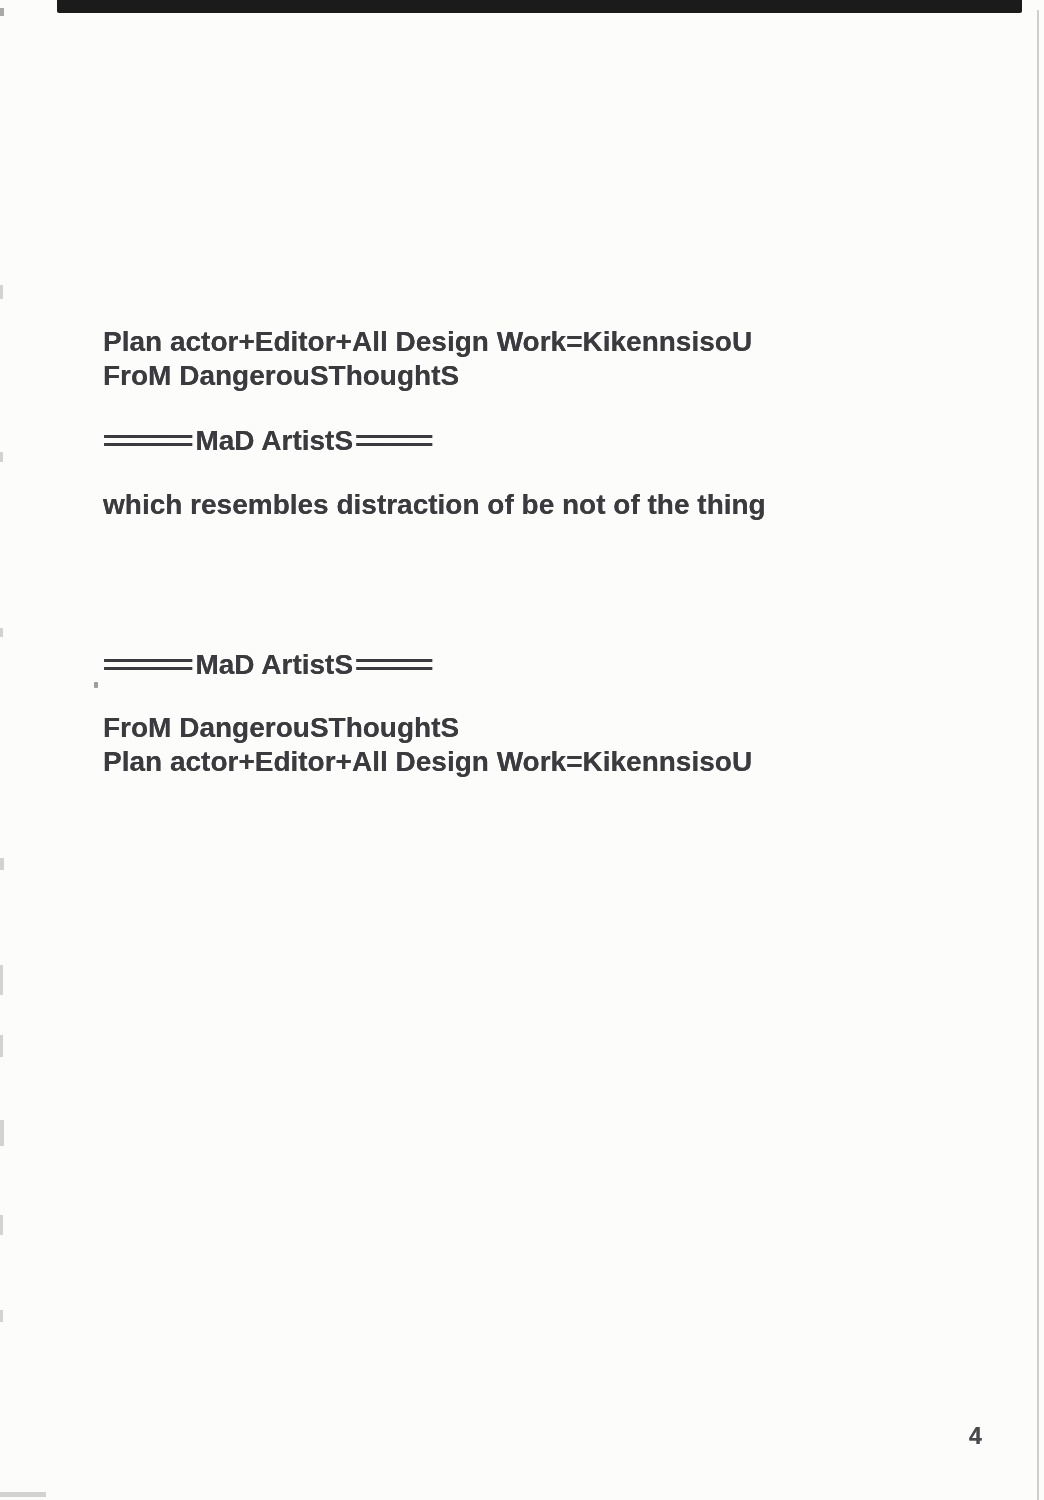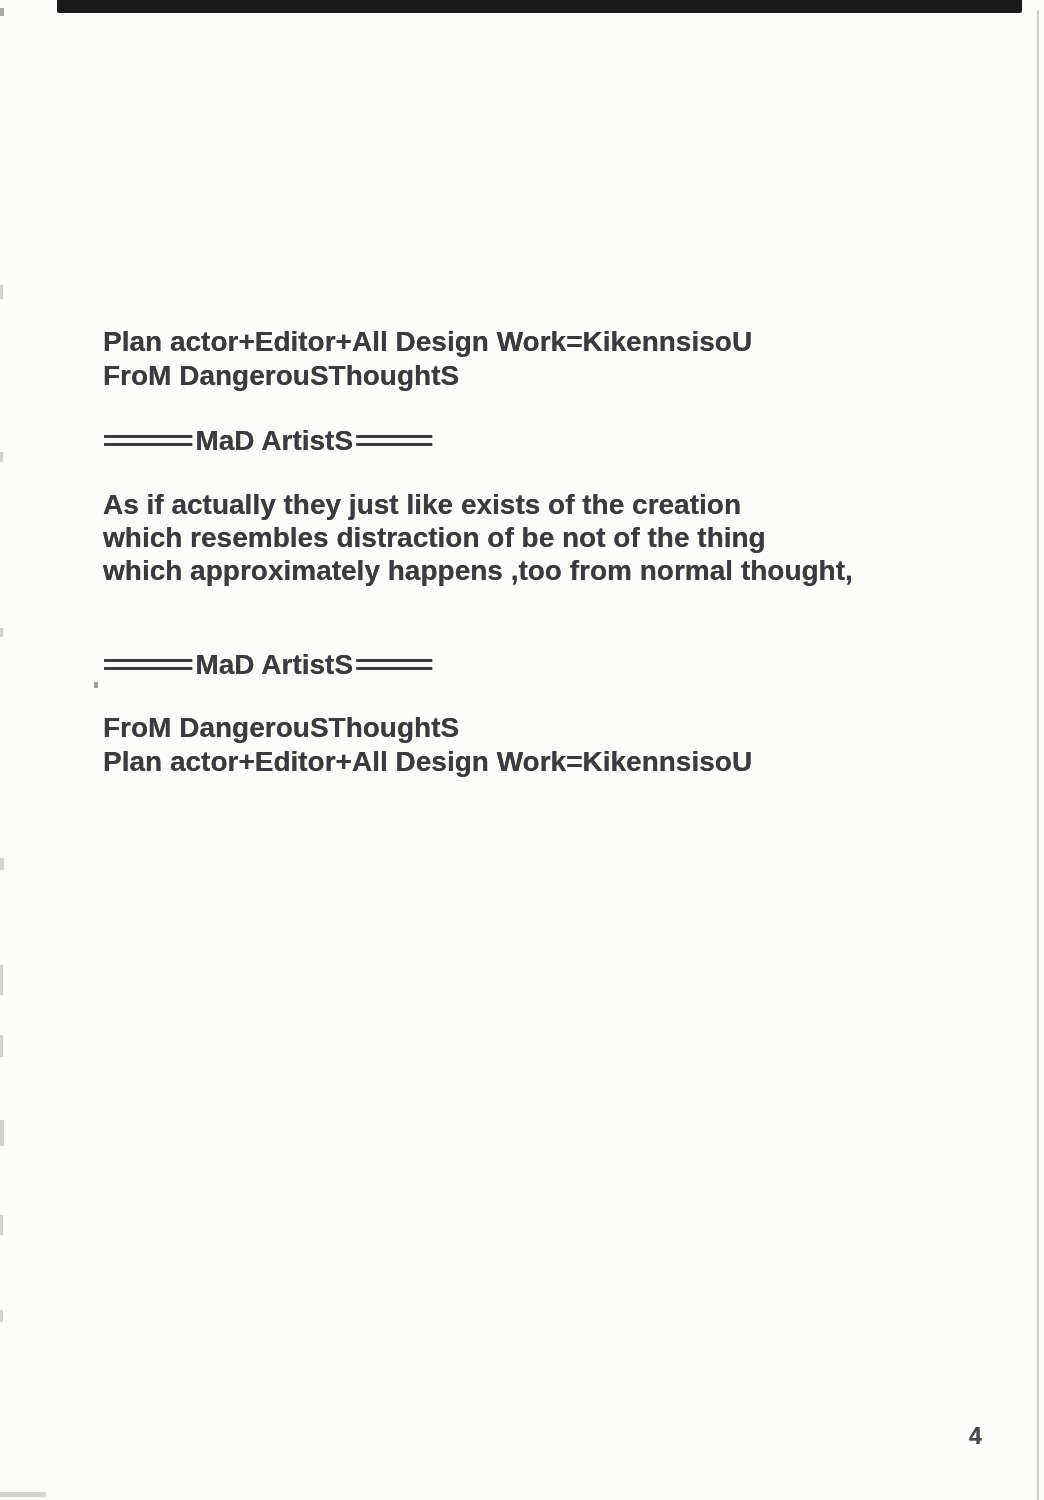--- a/index.html
+++ b/index.html
@@ -99,23 +99,21 @@
   <div class="edge-line"></div>
 
   <div class="txt" style="top:327px">Plan actor+Editor+All Design Work=KikennsisoU</div>
   <div class="txt" style="top:361px">FroM DangerouSThoughtS</div>
 
   <div class="txt divider" style="top:426px">
     <span class="eq">=======</span><span>MaD ArtistS</span><span class="eq right">======</span>
   </div>
 
   <div class="statement">
-    <div>As if actually they just like exists of the creation</div>
     <div>which resembles distraction of be not of the thing</div>
-    <div>which approximately happens ,too from normal thought,</div>
   </div>
 
   <div class="txt divider" style="top:650px">
     <span class="eq">=======</span><span>MaD ArtistS</span><span class="eq right">======</span>
   </div>
 
   <div class="stray-dot"></div>
 
   <div class="txt" style="top:713px">FroM DangerouSThoughtS</div>
   <div class="txt" style="top:747px">Plan actor+Editor+All Design Work=KikennsisoU</div>

